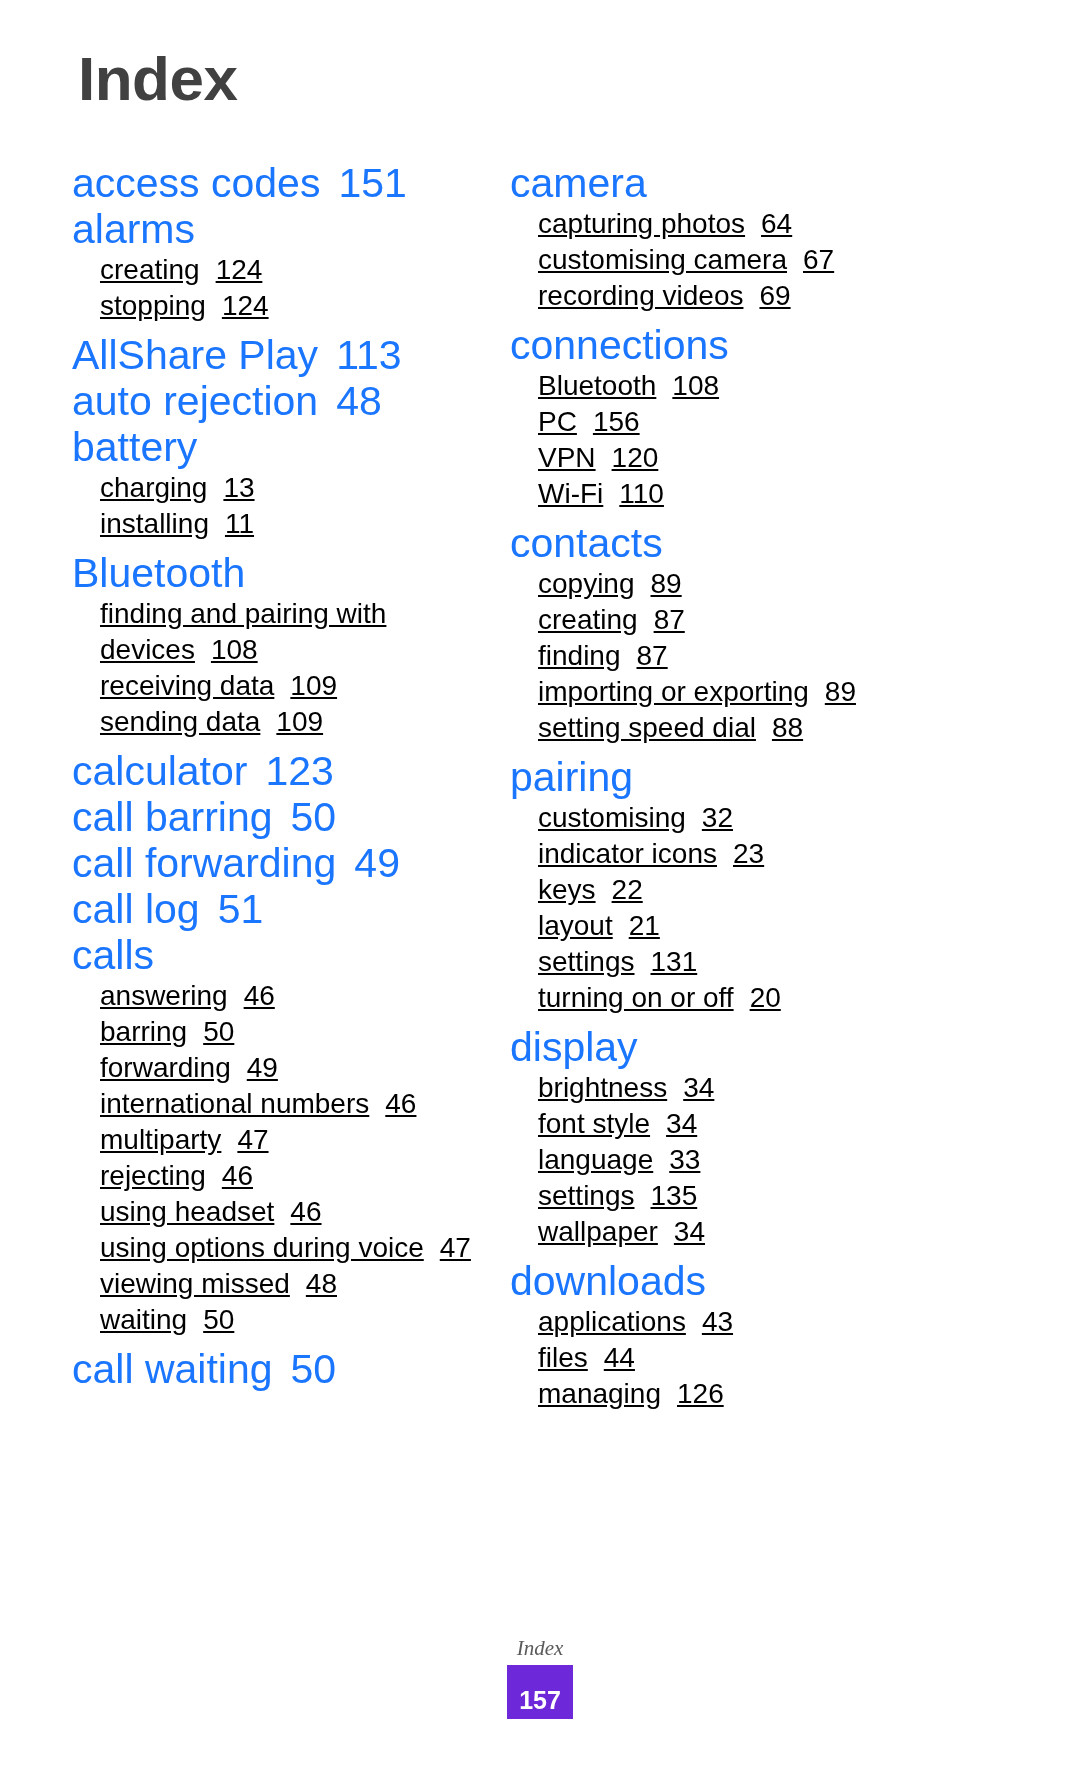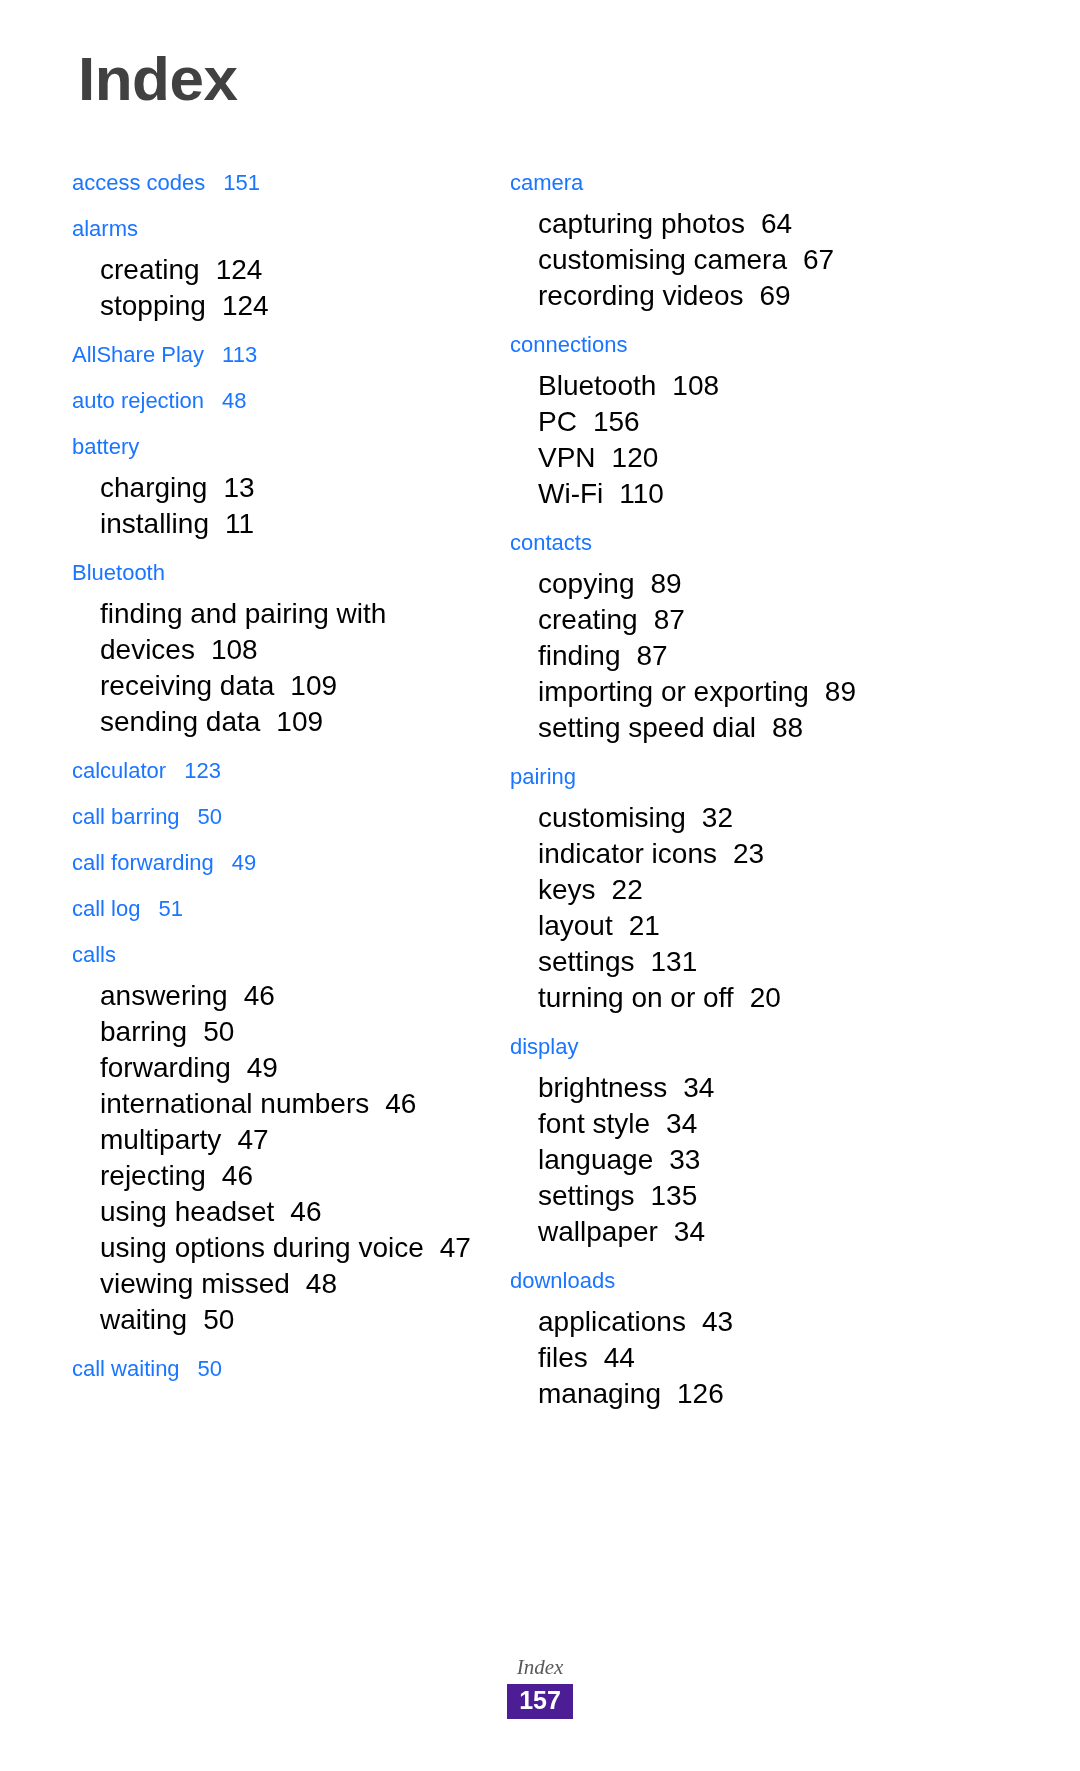--- a/index.html
+++ b/index.html
@@ -60,36 +60,37 @@
   }
 
   
   .index-group {
     margin-bottom: 0px;
   }
 
   .group-head {
     display: block;
     color: #1a75ff;
-    font-size: 22px;
+    font-size: 41px;
     line-height: 46px;
     white-space: nowrap;
   }
   .group-head .head-term {
     color: #1a75ff;
   }
   .group-head .head-page {
     color: #1a75ff;
     margin-left: 18px;
   }
 
   .sub-list {
     margin: 0;
     padding: 0;
     list-style: none;
+    text-decoration: underline;
   }
   .sub-item {
     display: block;
     color: #000000;
     font-size: 28px;
     line-height: 36px;
     margin-left: 28px;
     white-space: nowrap;
   }
   .sub-item .sub-term { color: #000000; }
@@ -110,26 +111,26 @@
   .footer-label {
     font-family: "Liberation Serif", "DejaVu Serif", serif;
     font-style: italic;
     font-size: 21px;
     color: #5a5a5a;
     line-height: 26px;
   }
   .footer-page-badge {
     display: inline-block;
     margin-top: 4px;
-    background: #4c1d95;
+    background: #6d28d9;
     color: #ffffff;
     font-size: 25px;
     font-weight: bold;
     line-height: 30px;
-    padding: 1px 12px 4px 12px;
+    padding: 20px 12px 4px 12px;
   }
 </style>
 </head>
 <body>
 
 <div class="page">
 
   <div class="page-title">Index</div>
 
   <div class="columns">

